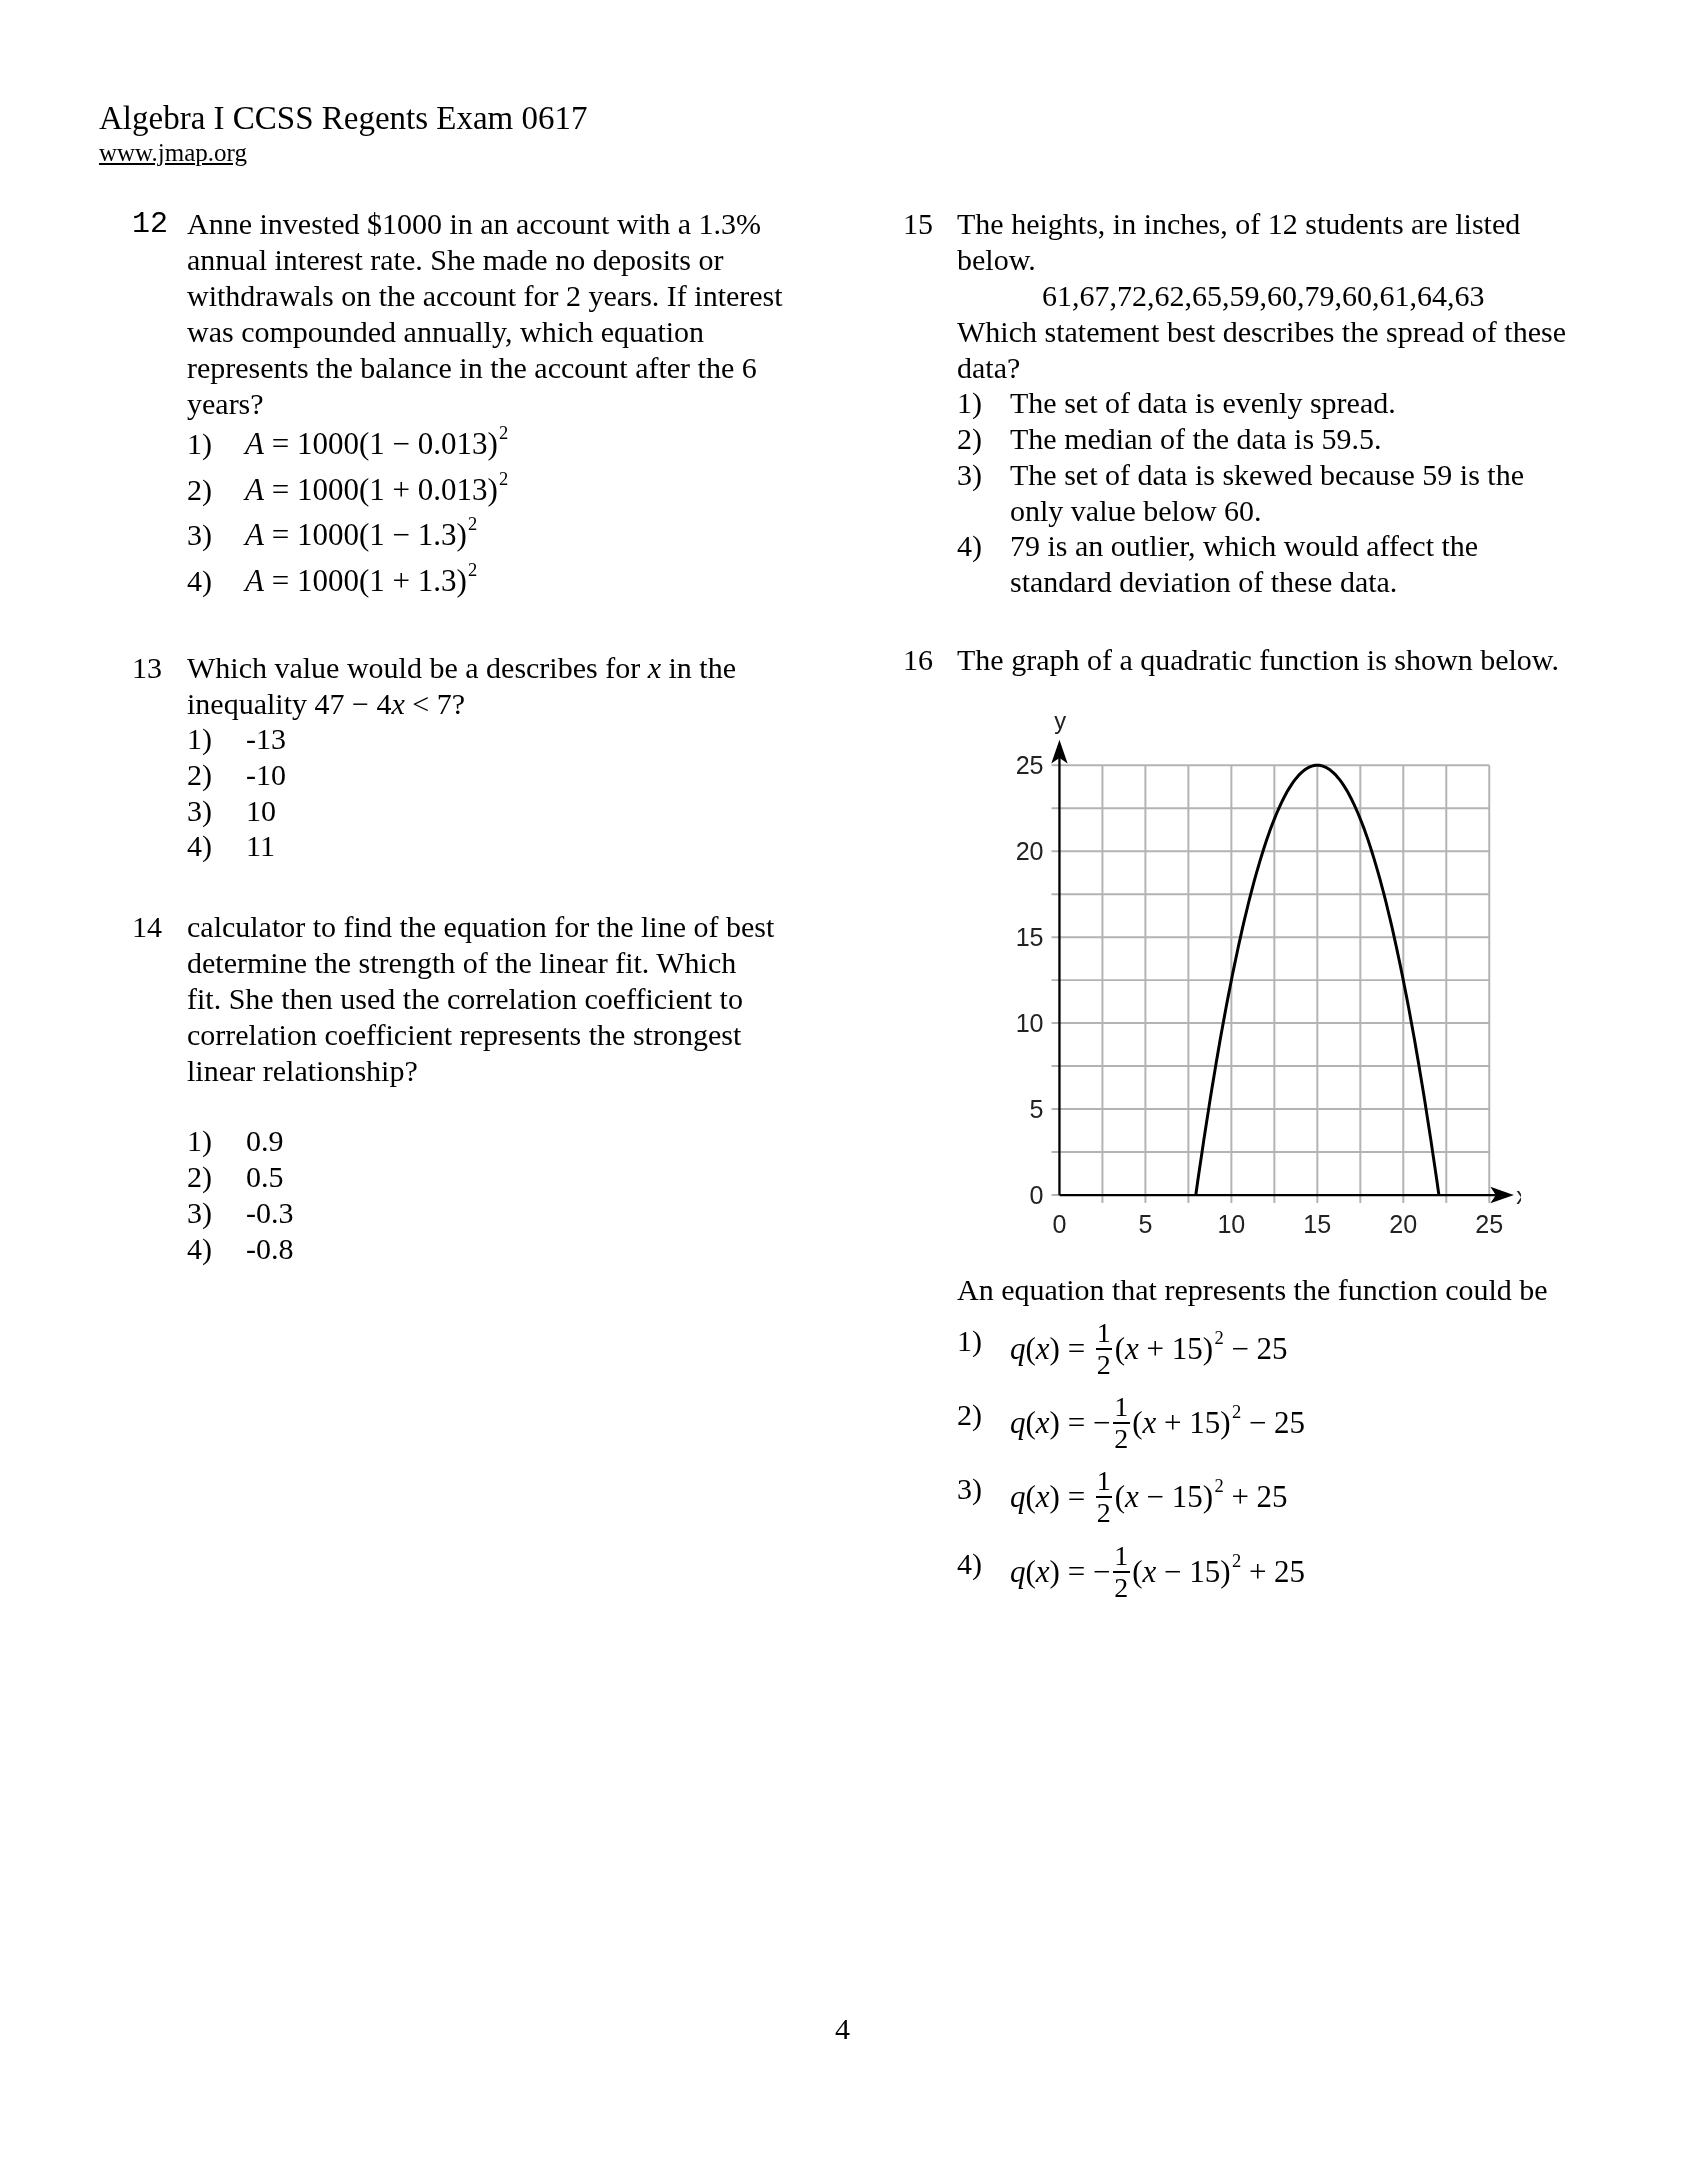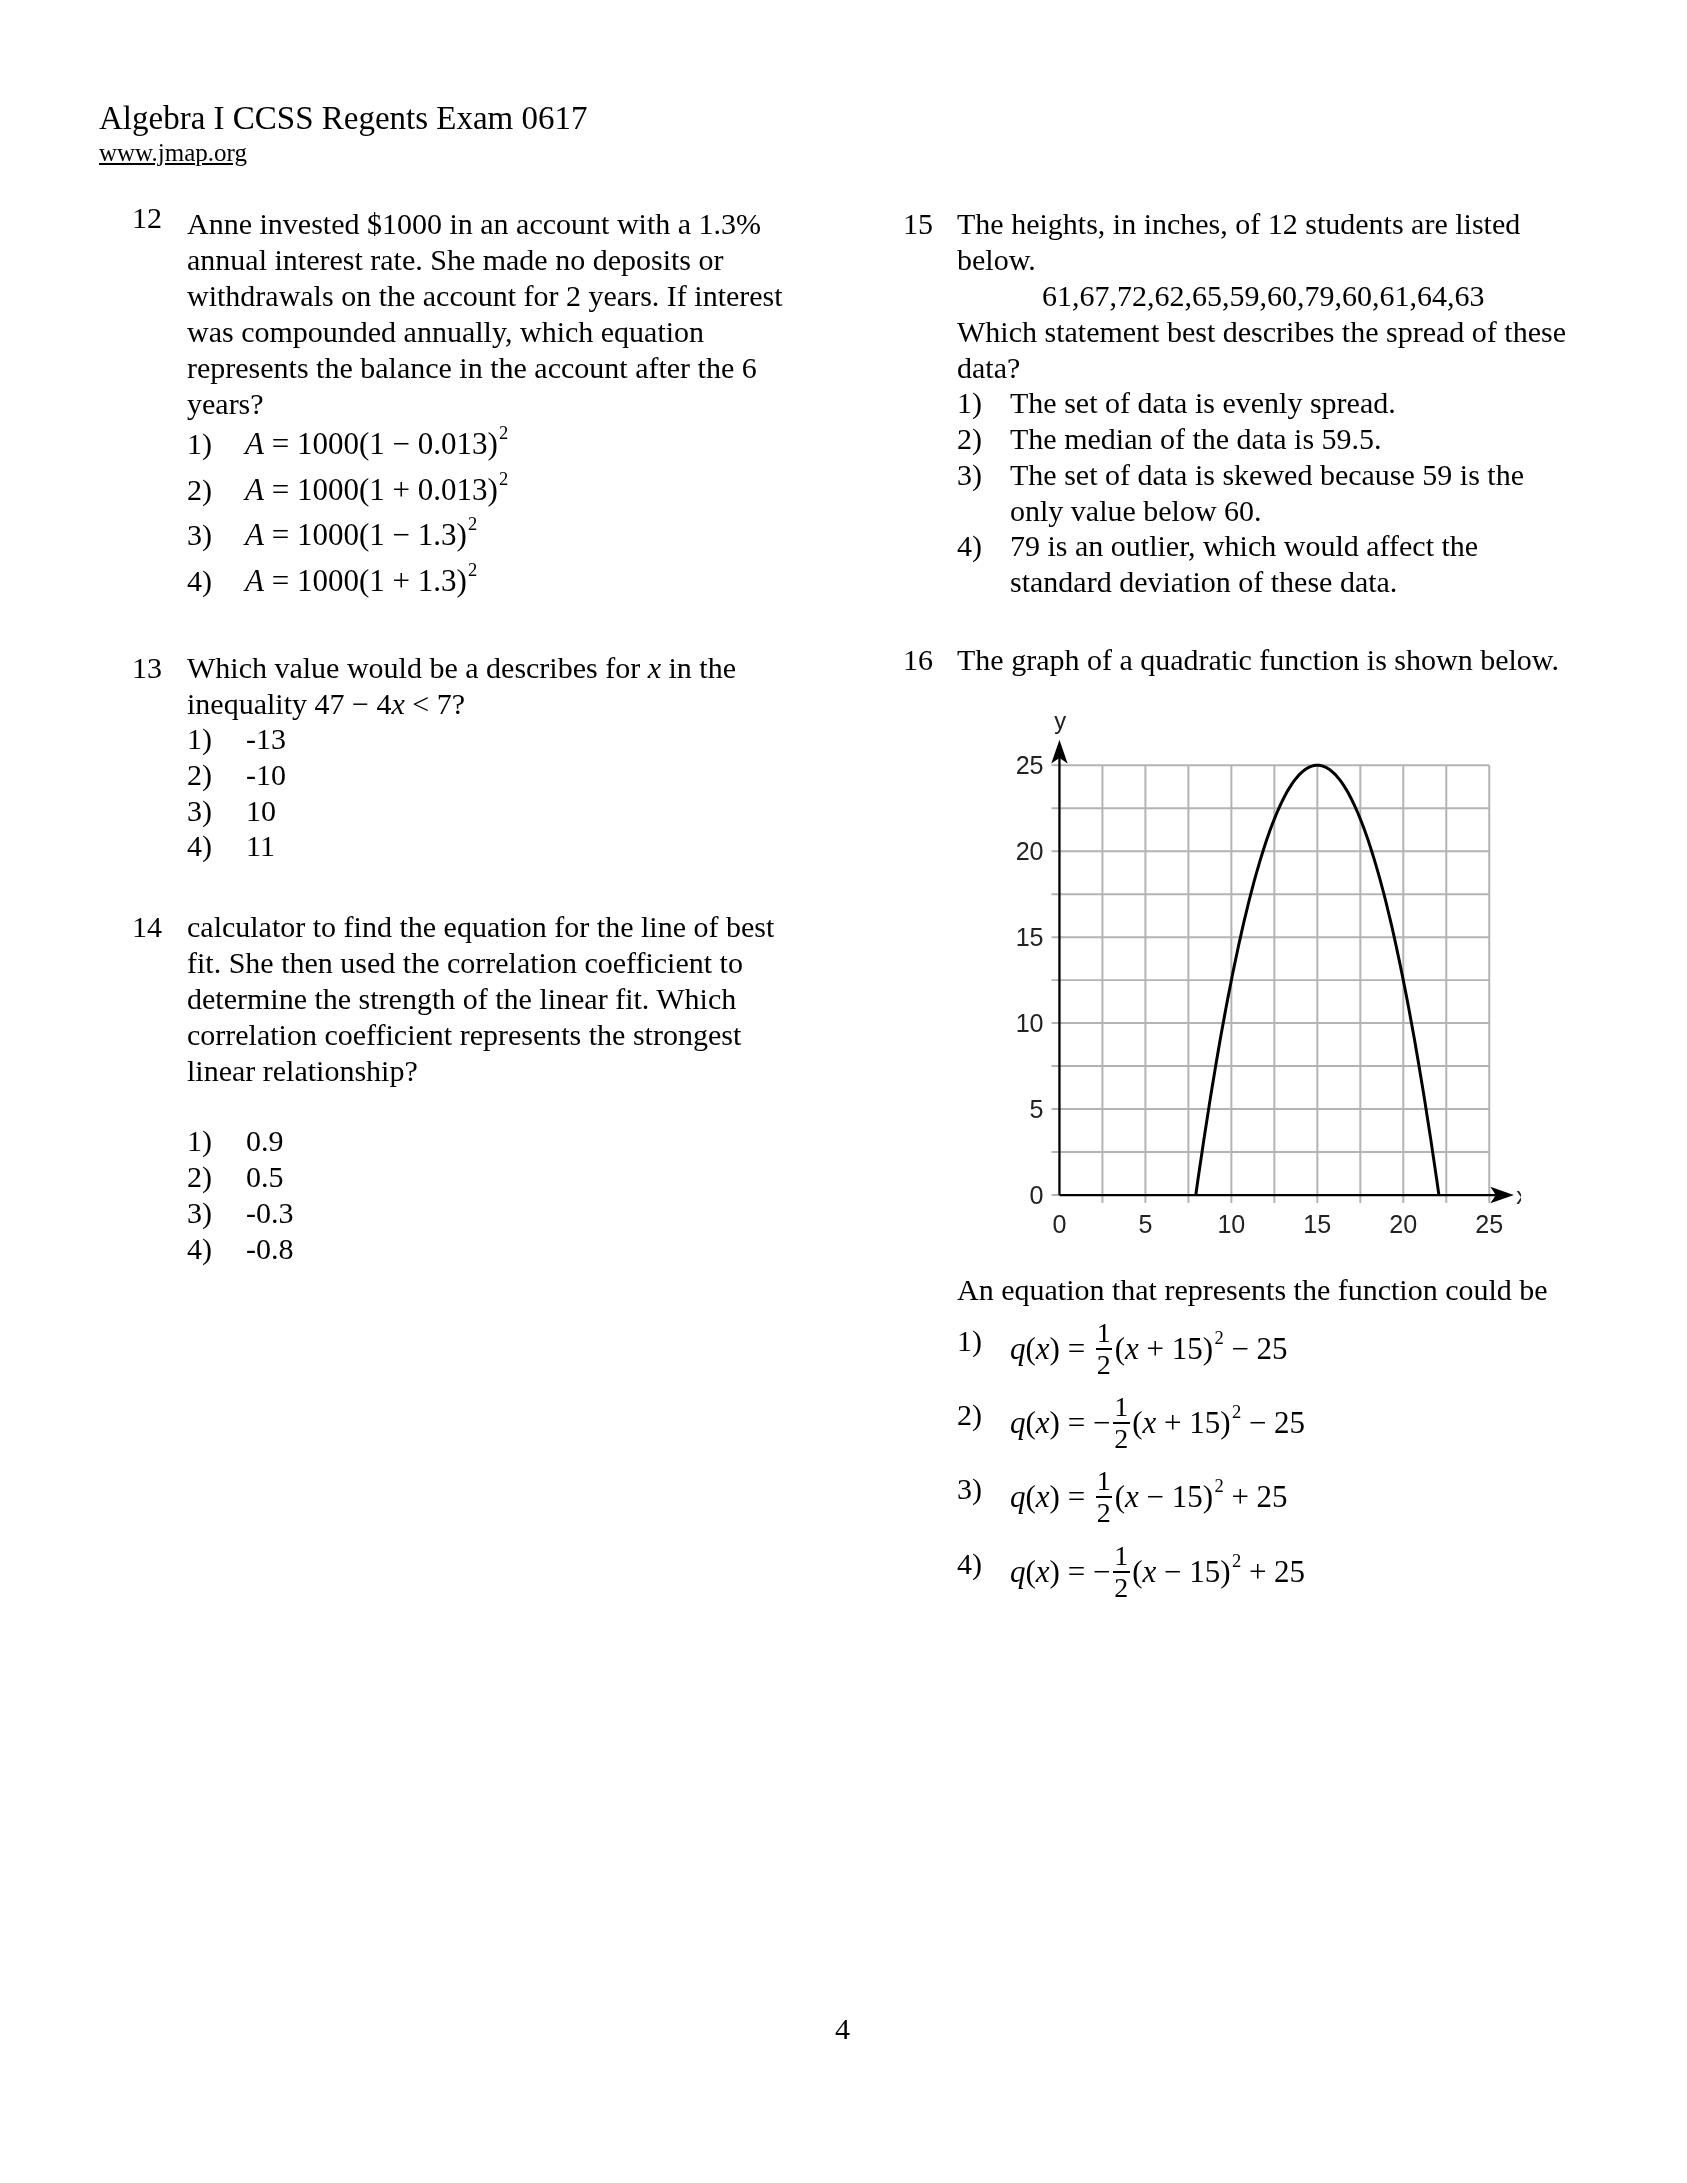--- a/index.html
+++ b/index.html
@@ -26,21 +26,21 @@
   .pagenum { left: 835px; top: 2011px; font-size: 30px; line-height: 36px; }
   svg text { font-family: "Liberation Sans", sans-serif; }
 </style>
 </head>
 <body>
 
 <div class="abs title">Algebra I CCSS Regents Exam 0617</div>
 <div class="abs url">www.jmap.org</div>
 
 <div>
-  <div class="abs qnum" style="left:132px; top:200px;">12</div>
+  <div class="abs qnum" style="left:132px; top:206px;font-family:Liberation Mono, monospace;">12</div>
   <div class="abs qtext" style="left:187px; top:206px;">
     <span class="line">Anne invested $1000 in an account with a 1.3%</span>
     <span class="line">annual interest rate.  She made no deposits or</span>
     <span class="line">withdrawals on the account for 2 years.  If interest</span>
     <span class="line">was compounded annually, which equation</span>
     <span class="line">represents the balance in the account after the 6</span>
     <span class="line">years?</span>
   </div>
   <div class="choice" style="left:187px; top:426px;">
     <span class="lbl">1)</span>
@@ -81,22 +81,22 @@
   <div class="choice" style="left:187px; top:828px;">
     <span class="lbl">4)</span>
     <span class="val" style="left:59px;">11</span>
   </div>
 </div>
 
 <div>
   <div class="abs qnum" style="left:132px; top:909px;">14</div>
   <div class="abs qtext" style="left:187px; top:909px;">
     <span class="line">calculator to find the equation for the line of best</span>
+    <span class="line">determine the strength of the linear fit.  Which</span>
     <span class="line">fit.  She then used the correlation coefficient to</span>
-    <span class="line">determine the strength of the linear fit.  Which</span>
     <span class="line">correlation coefficient represents the strongest</span>
     <span class="line">linear relationship?</span>
   </div>
   <div class="choice" style="left:187px; top:1123px;">
     <span class="lbl">1)</span>
     <span class="val" style="left:59px;">0.9</span>
   </div>
   <div class="choice" style="left:187px; top:1159px;">
     <span class="lbl">2)</span>
     <span class="val" style="left:59px;font-family:Liberation Serif, serif;">0.5</span>

